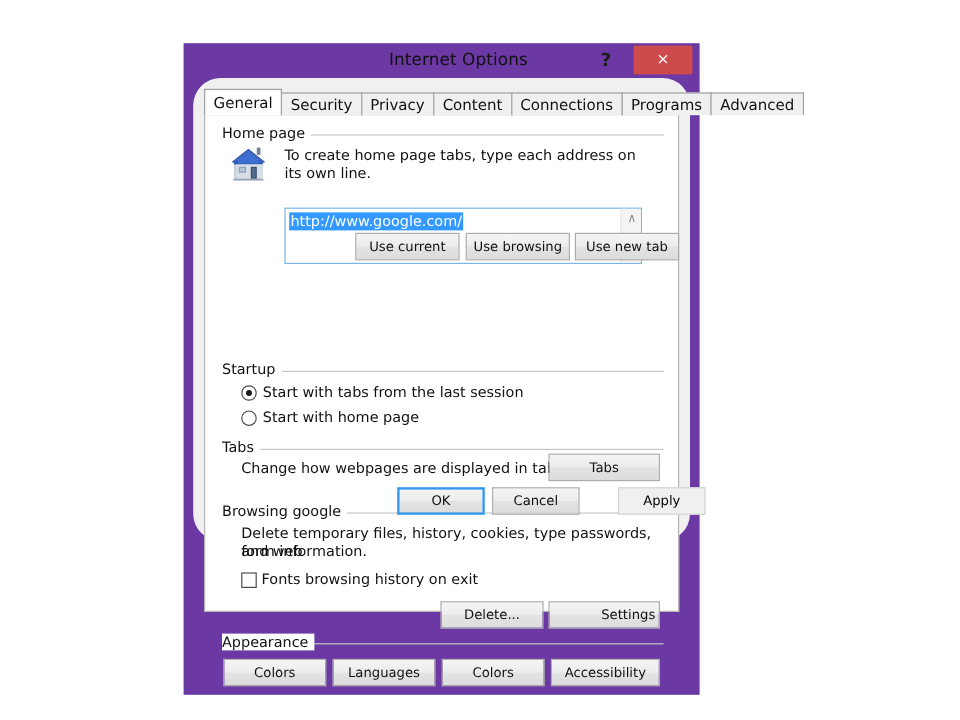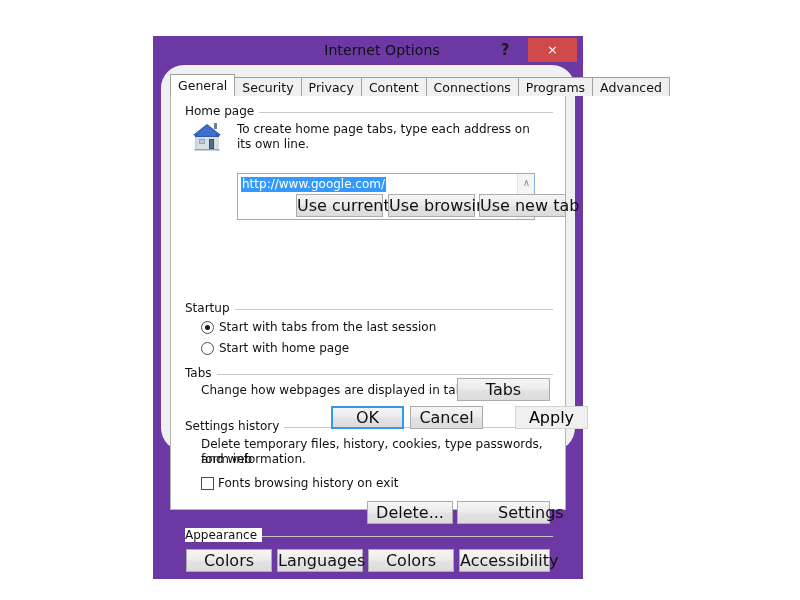--- a/index.html
+++ b/index.html
@@ -158,21 +158,21 @@
     color: #111111;
     line-height: 15px;
   }
 
   
   .btn {
     position: absolute;
     height: 23px;
     line-height: 21px;
     text-align: center;
-    font-size: 16px;
+    font-size: 11px;
     color: #111111;
     background: linear-gradient(to bottom, #f5f5f5 0%, #ececec 48%, #e3e3e3 52%, #dcdcdc 100%);
     border: 1px solid #acacac;
     box-sizing: border-box;
     cursor: pointer;
     white-space: nowrap;
   }
   .btn.disabled {
     color: #000000;
     background: #f0f0f0;
@@ -386,21 +386,21 @@
 
       <div class="group" style="top:270px; height:0;">
         <div class="group-label" style="top:0;">Tabs</div>
         <div class="group-rule" style="top:8px; width:344px;"></div>
 
         <div class="static-text" style="left:16px; top:17px;">Change how webpages are displayed in tabs.</div>
         <div class="btn" style="left:272px; top:12px; width:93px;">Tabs</div>
       </div>
 
       <div class="group" style="top:323px; height:0;">
-        <div class="group-label" style="top:0;">Settings history</div>
+        <div class="group-label" style="top:0;">Browsing google</div>
         <div class="group-rule" style="top:8px; width:280px;"></div>
 
         <div class="static-text" style="left:16px; top:18px;">Delete temporary files, history, cookies, type passwords, and web</div>
         <div class="static-text" style="left:16px; top:33px;">form information.</div>
 
         <div class="check-row" style="left:16px; top:57px;">
           <span class="check-mark"></span>
           <span class="check-label">Fonts browsing history on exit</span>
         </div>
 

